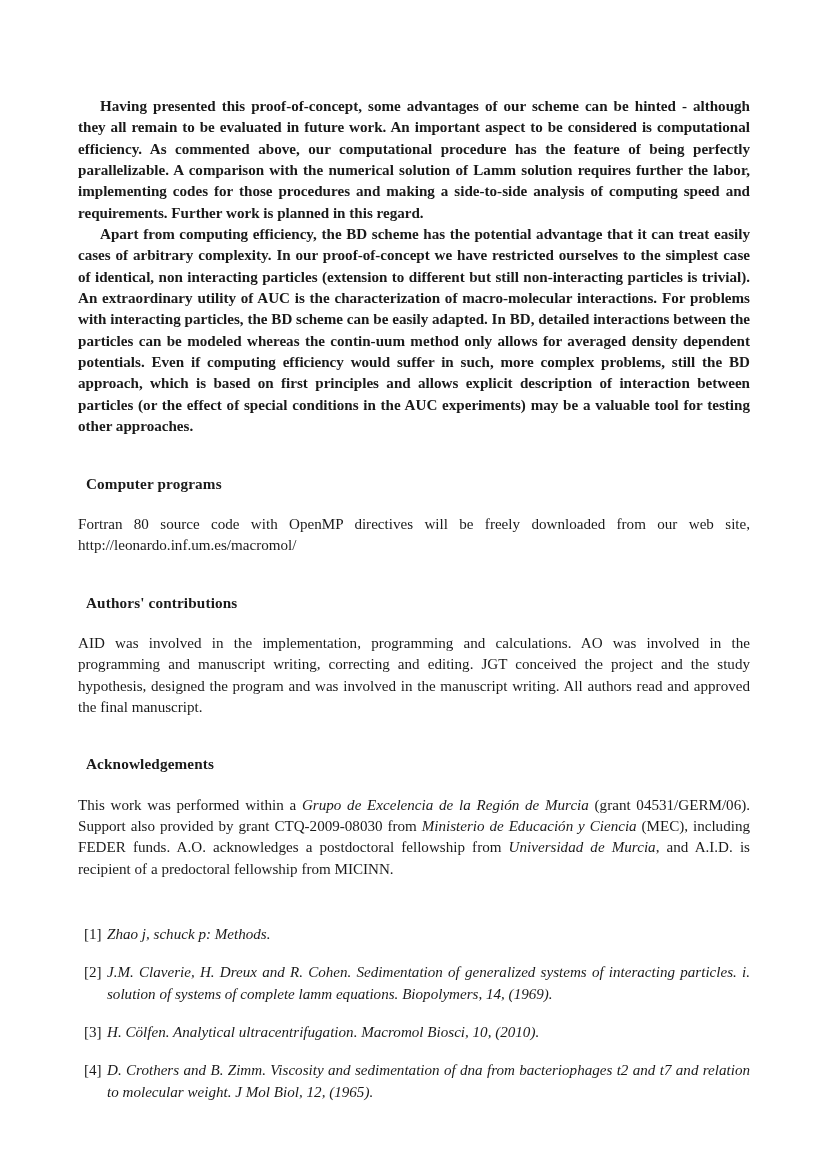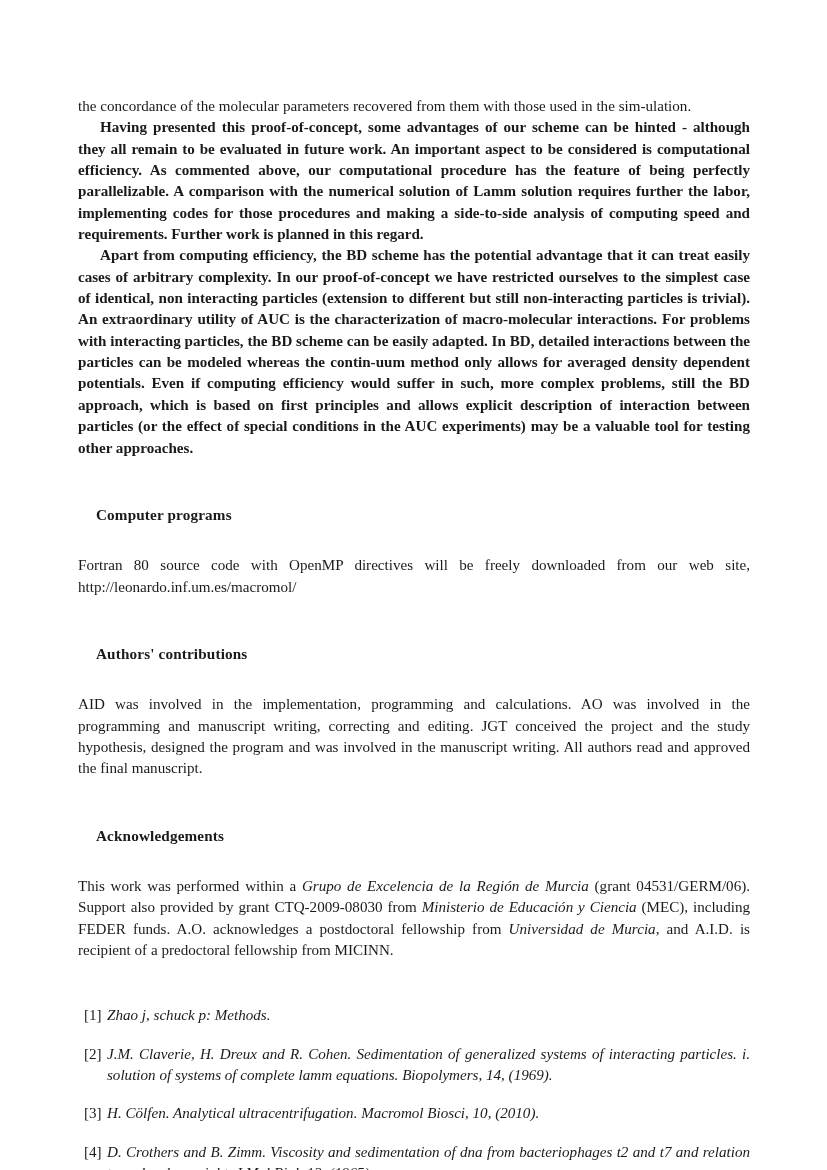--- a/index.html
+++ b/index.html
@@ -31,21 +31,21 @@
     line-height: 21.35px;
     text-align: justify;
     text-justify: inter-word;
     hyphens: manual;
   }
   p.body.indent {
     text-indent: 22px;
     font-weight: bold;
   }
   h2.section {
-    margin: 18px;
+    margin: 8px;
     font-size: 15.2px;
     line-height: 21.35px;
     font-weight: bold;
     text-align: left;
     letter-spacing: 0.15px;
   }
   .sec-gap-top {
     height: 27px;
   }
   .sec-gap-mid {
@@ -84,21 +84,20 @@
   .refs-gap {
     height: 17px;
   }
 </style>
 </head>
 <body>
 
 <div class="page">
   <div class="col">
 
-    <p class="body">the concordance of the molecular parameters recovered from them with those used in the sim-ulation.</p>
 
     <p class="body indent">Having presented this proof-of-concept, some advantages of our scheme can be hinted - although they all remain to be evaluated in future work. An important aspect to be considered is computational efficiency. As commented above, our computational procedure has the feature of being perfectly parallelizable. A comparison with the numerical solution of Lamm solution requires further the labor, implementing codes for those procedures and making a side-to-side analysis of computing speed and requirements. Further work is planned in this regard.</p>
 
     <p class="body indent">Apart from computing efficiency, the BD scheme has the potential advantage that it can treat easily cases of arbitrary complexity. In our proof-of-concept we have restricted ourselves to the simplest case of identical, non interacting particles (extension to different but still non-interacting particles is trivial). An extraordinary utility of AUC is the characterization of macro-molecular interactions. For problems with interacting particles, the BD scheme can be easily adapted. In BD, detailed interactions between the particles can be modeled whereas the contin-uum method only allows for averaged density dependent potentials. Even if computing efficiency would suffer in such, more complex problems, still the BD approach, which is based on first principles and allows explicit description of interaction between particles (or the effect of special conditions in the AUC experiments) may be a valuable tool for testing other approaches.</p>
 
     <div class="sec-gap-top"></div>
     <h2 class="section">Computer programs</h2>
     <div class="sec-gap-mid"></div>
     <p class="body">Fortran 80 source code with OpenMP directives will be freely downloaded from our web site, http://leonardo.inf.um.es/macromol/</p>
 

